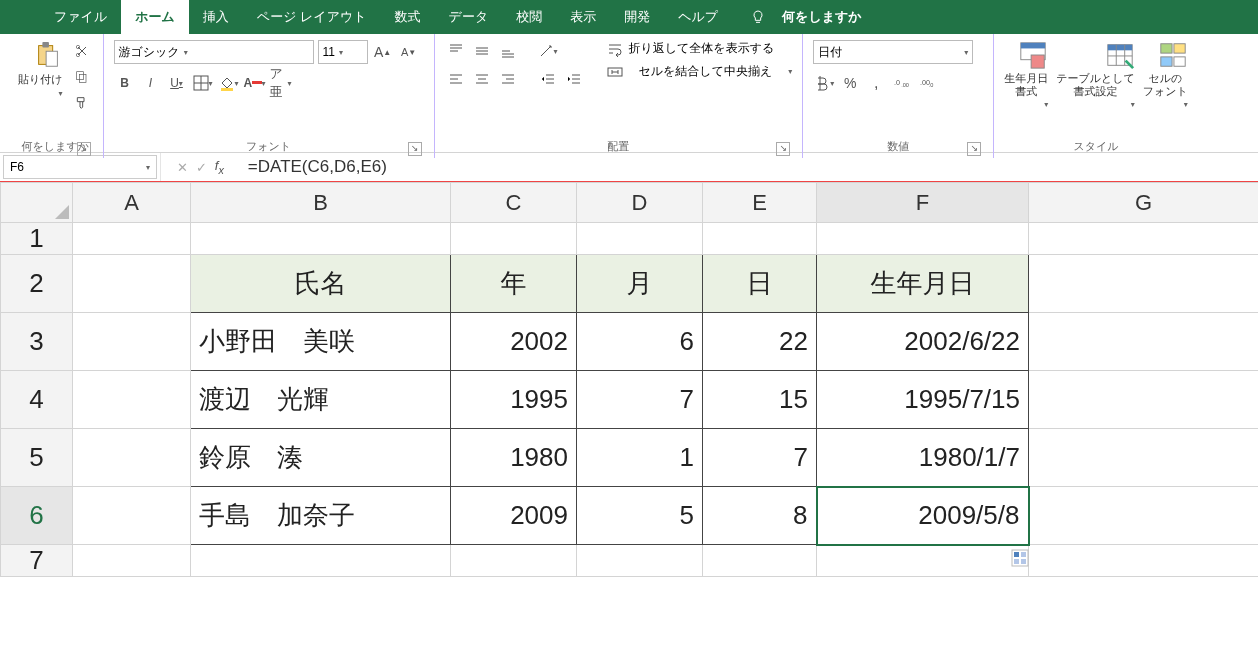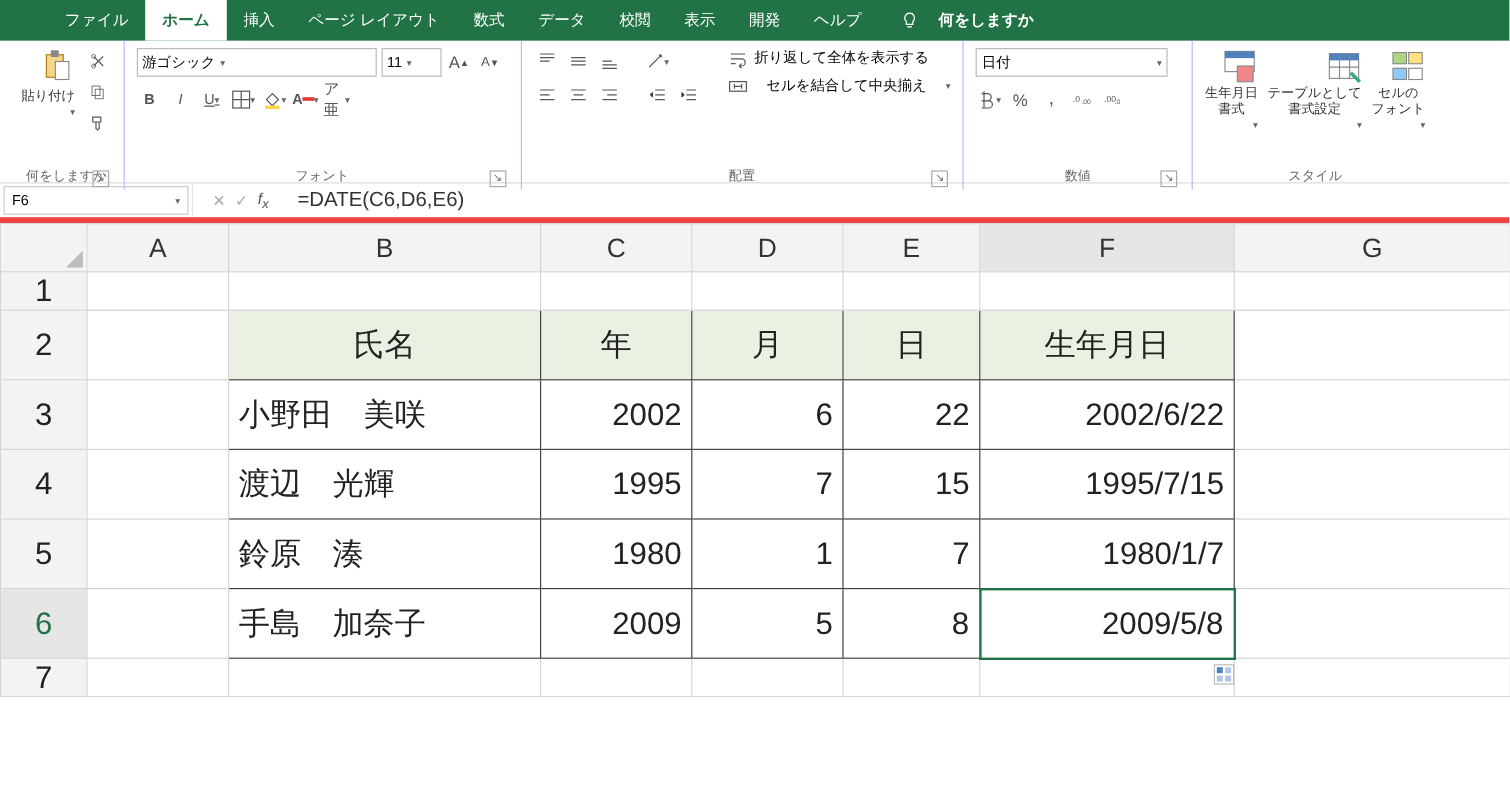--- a/index.html
+++ b/index.html
@@ -122,21 +122,21 @@
   .dd { font-size:8px; color:#666; }
 
   .row { display:flex; gap:4px; align-items:center; }
   .col { display:flex; flex-direction:column; gap:6px; }
 
   
   .fbar {
     display:flex;
     align-items:center;
     height:28px;
-    border-bottom:5px solid #ef4444;
+    border-bottom:1px solid #ef4444;
     font-size:13px;
     background:#fff;
   }
   .namebox {
     width:140px;
     height:22px;
     margin:0 3px;
     border:1px solid #ccc;
     background:#fff;
     padding:0 6px;

